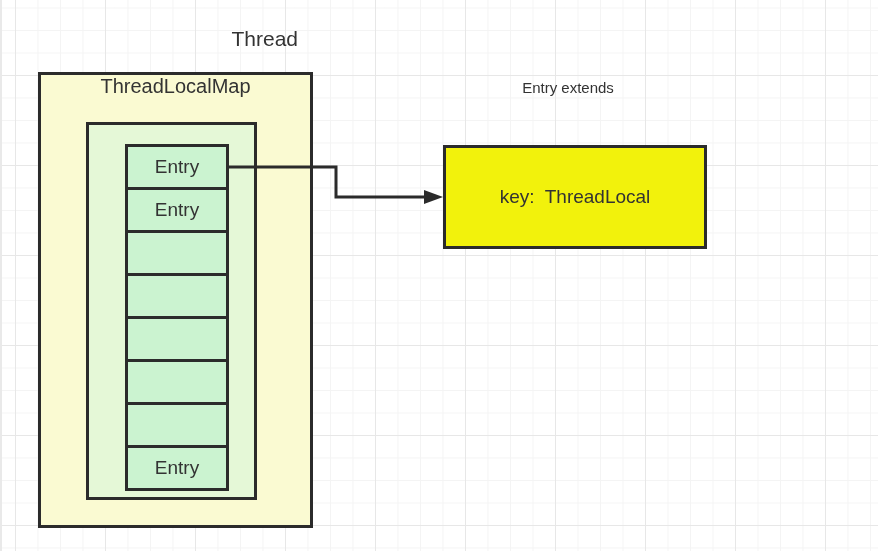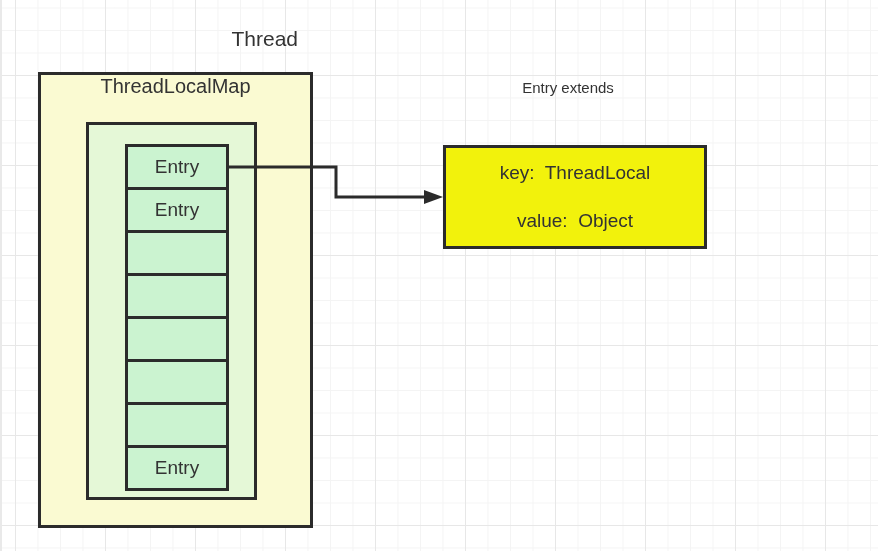--- a/index.html
+++ b/index.html
@@ -153,21 +153,20 @@
       <span>Entry</span>
     </div>
   </div>
 
   <div class="annotation">
     <div>Entry extends</div>
   </div>
 
   <div class="detail-box">
     <div class="detail-line">key:  ThreadLocal</div>
-    <div class="detail-line">value:  Object</div>
   </div>
 
   <svg class="arrow-overlay" viewBox="0 0 878 551" xmlns="http://www.w3.org/2000/svg" aria-hidden="true">
     <path d="M229 167 H336 V197 H426" fill="none" stroke="#2b2b2b" stroke-width="3"></path>
     <polygon points="424,190 443,197 424,204" fill="#2b2b2b"></polygon>
   </svg>
 
 </div>
 
 </body></html>

